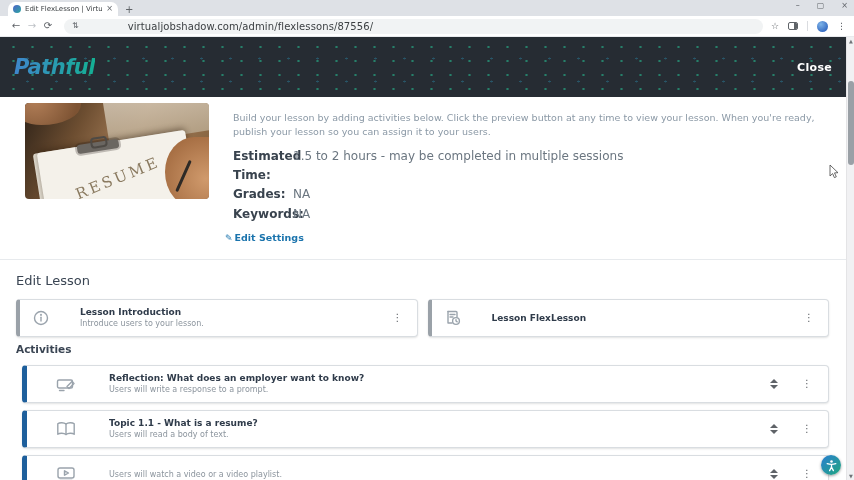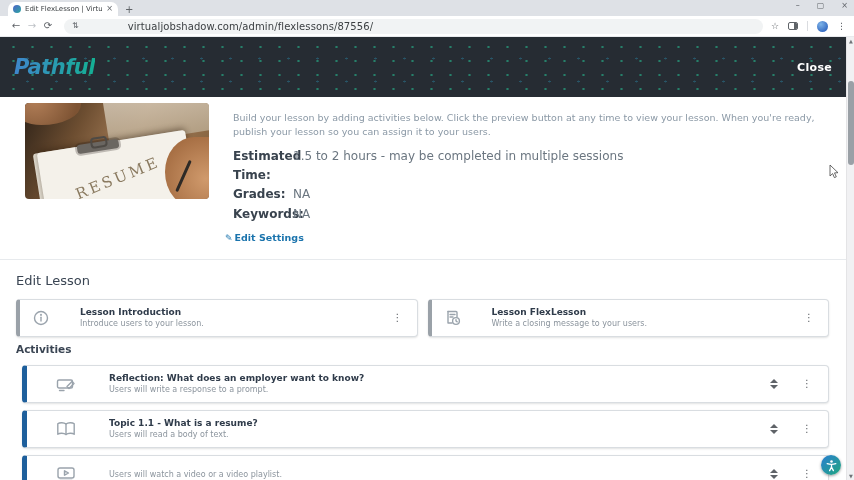--- a/index.html
+++ b/index.html
@@ -219,21 +219,20 @@
             <path d="M4 2.5 h8 a1 1 0 0 1 1 1 V8"></path>
             <path d="M4 2.5 V14 h4"></path>
             <line x1="6" y1="5.5" x2="11" y2="5.5"></line>
             <line x1="6" y1="8" x2="9" y2="8"></line>
             <circle cx="12" cy="12" r="3.4"></circle>
             <path d="M12 10.6 V12 l1.2 .8"></path>
           </svg>
         </span>
         <div class="txt">
           <div class="item-title">Lesson FlexLesson</div>
-          <div class="item-sub">Write a closing message to your users.</div>
         </div>
         <span class="kebab">⋮</span>
       </div>
     </div>
 
     <div class="h3">Activities</div>
 
     <div class="activity">
       <span class="icon-box">
         <svg class="licon" width="20" height="16" viewBox="0 0 20 16">

